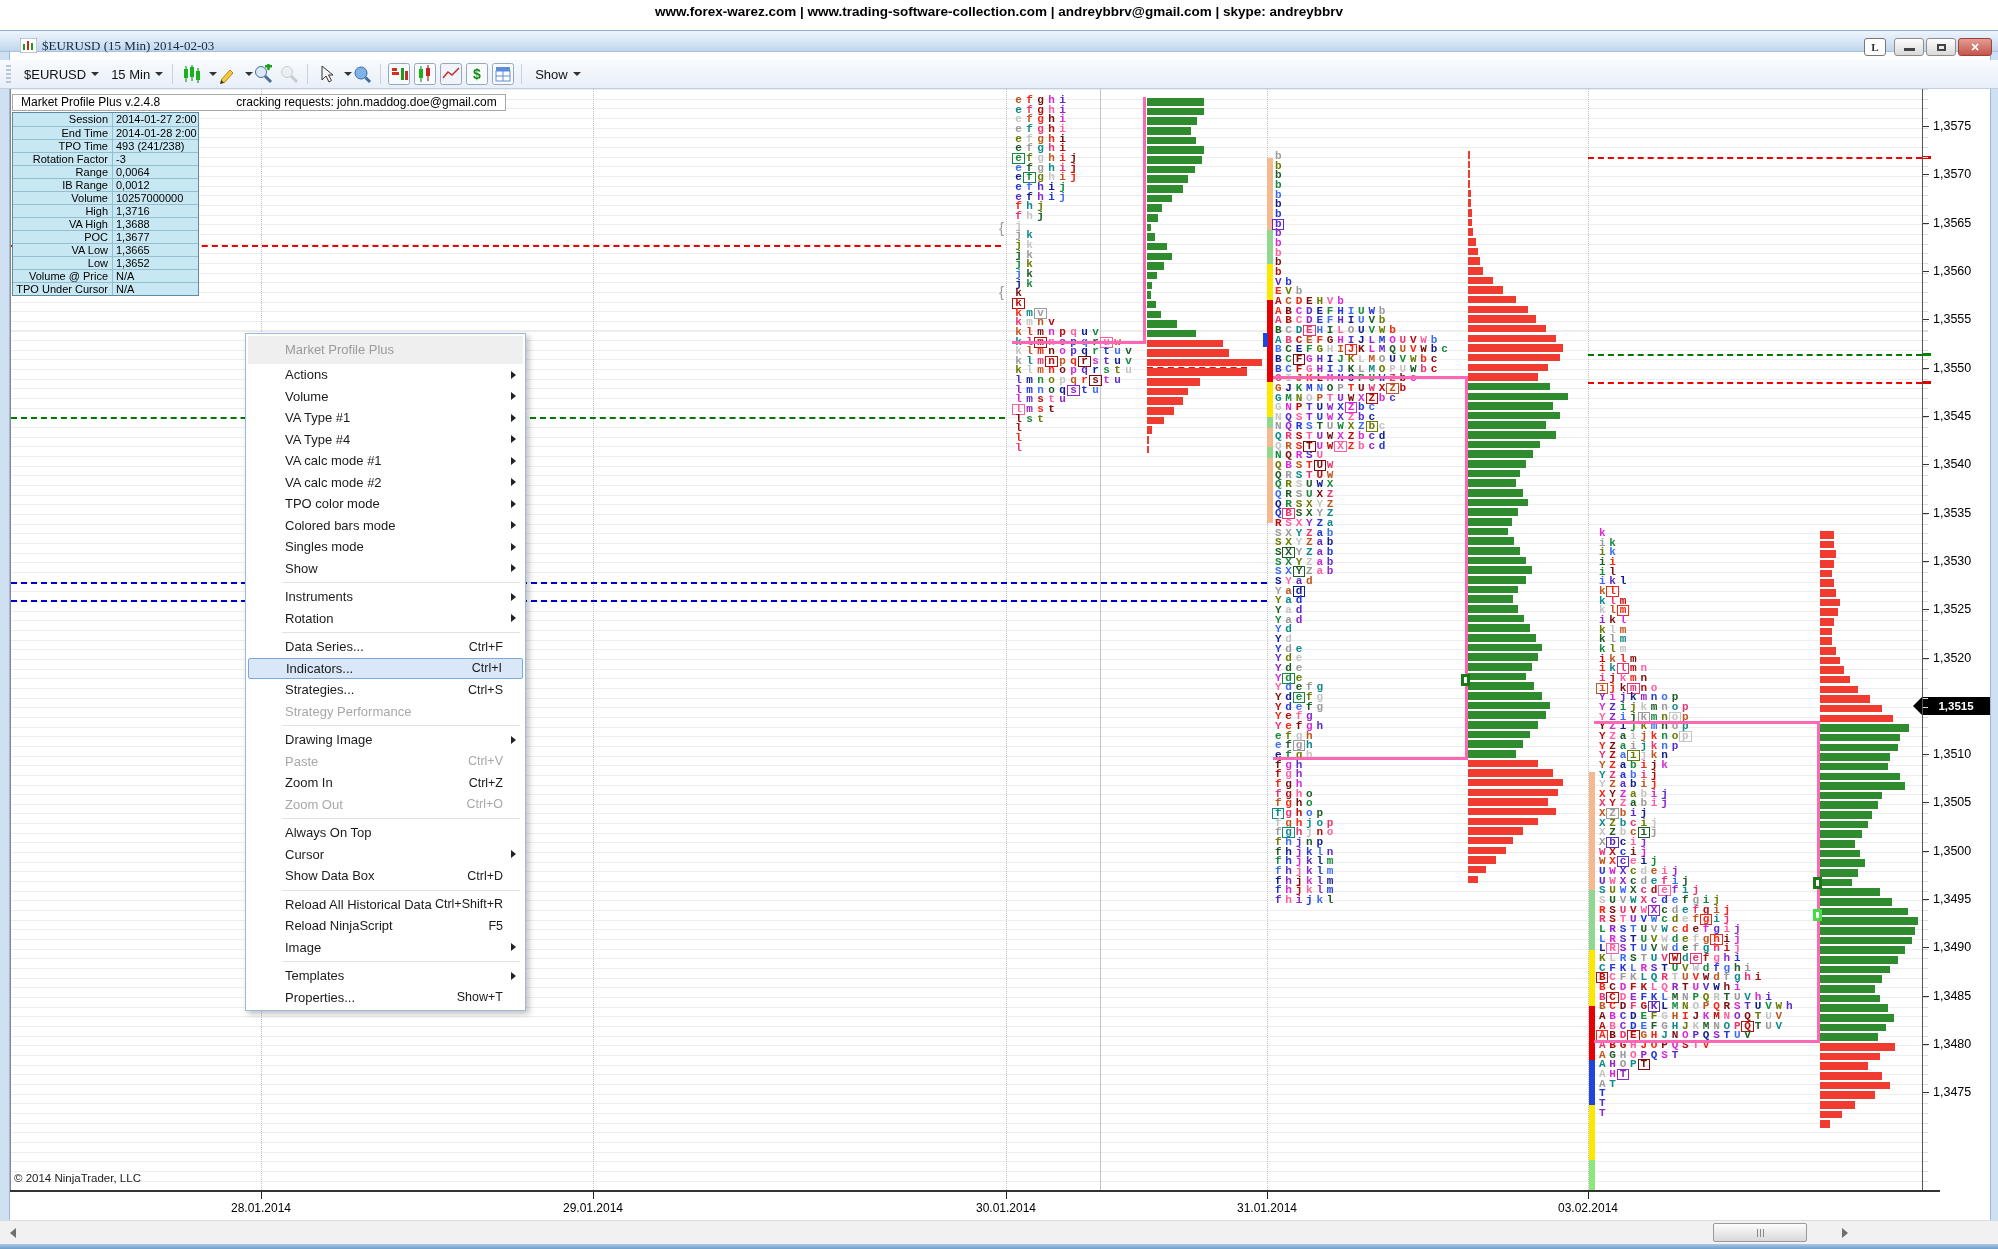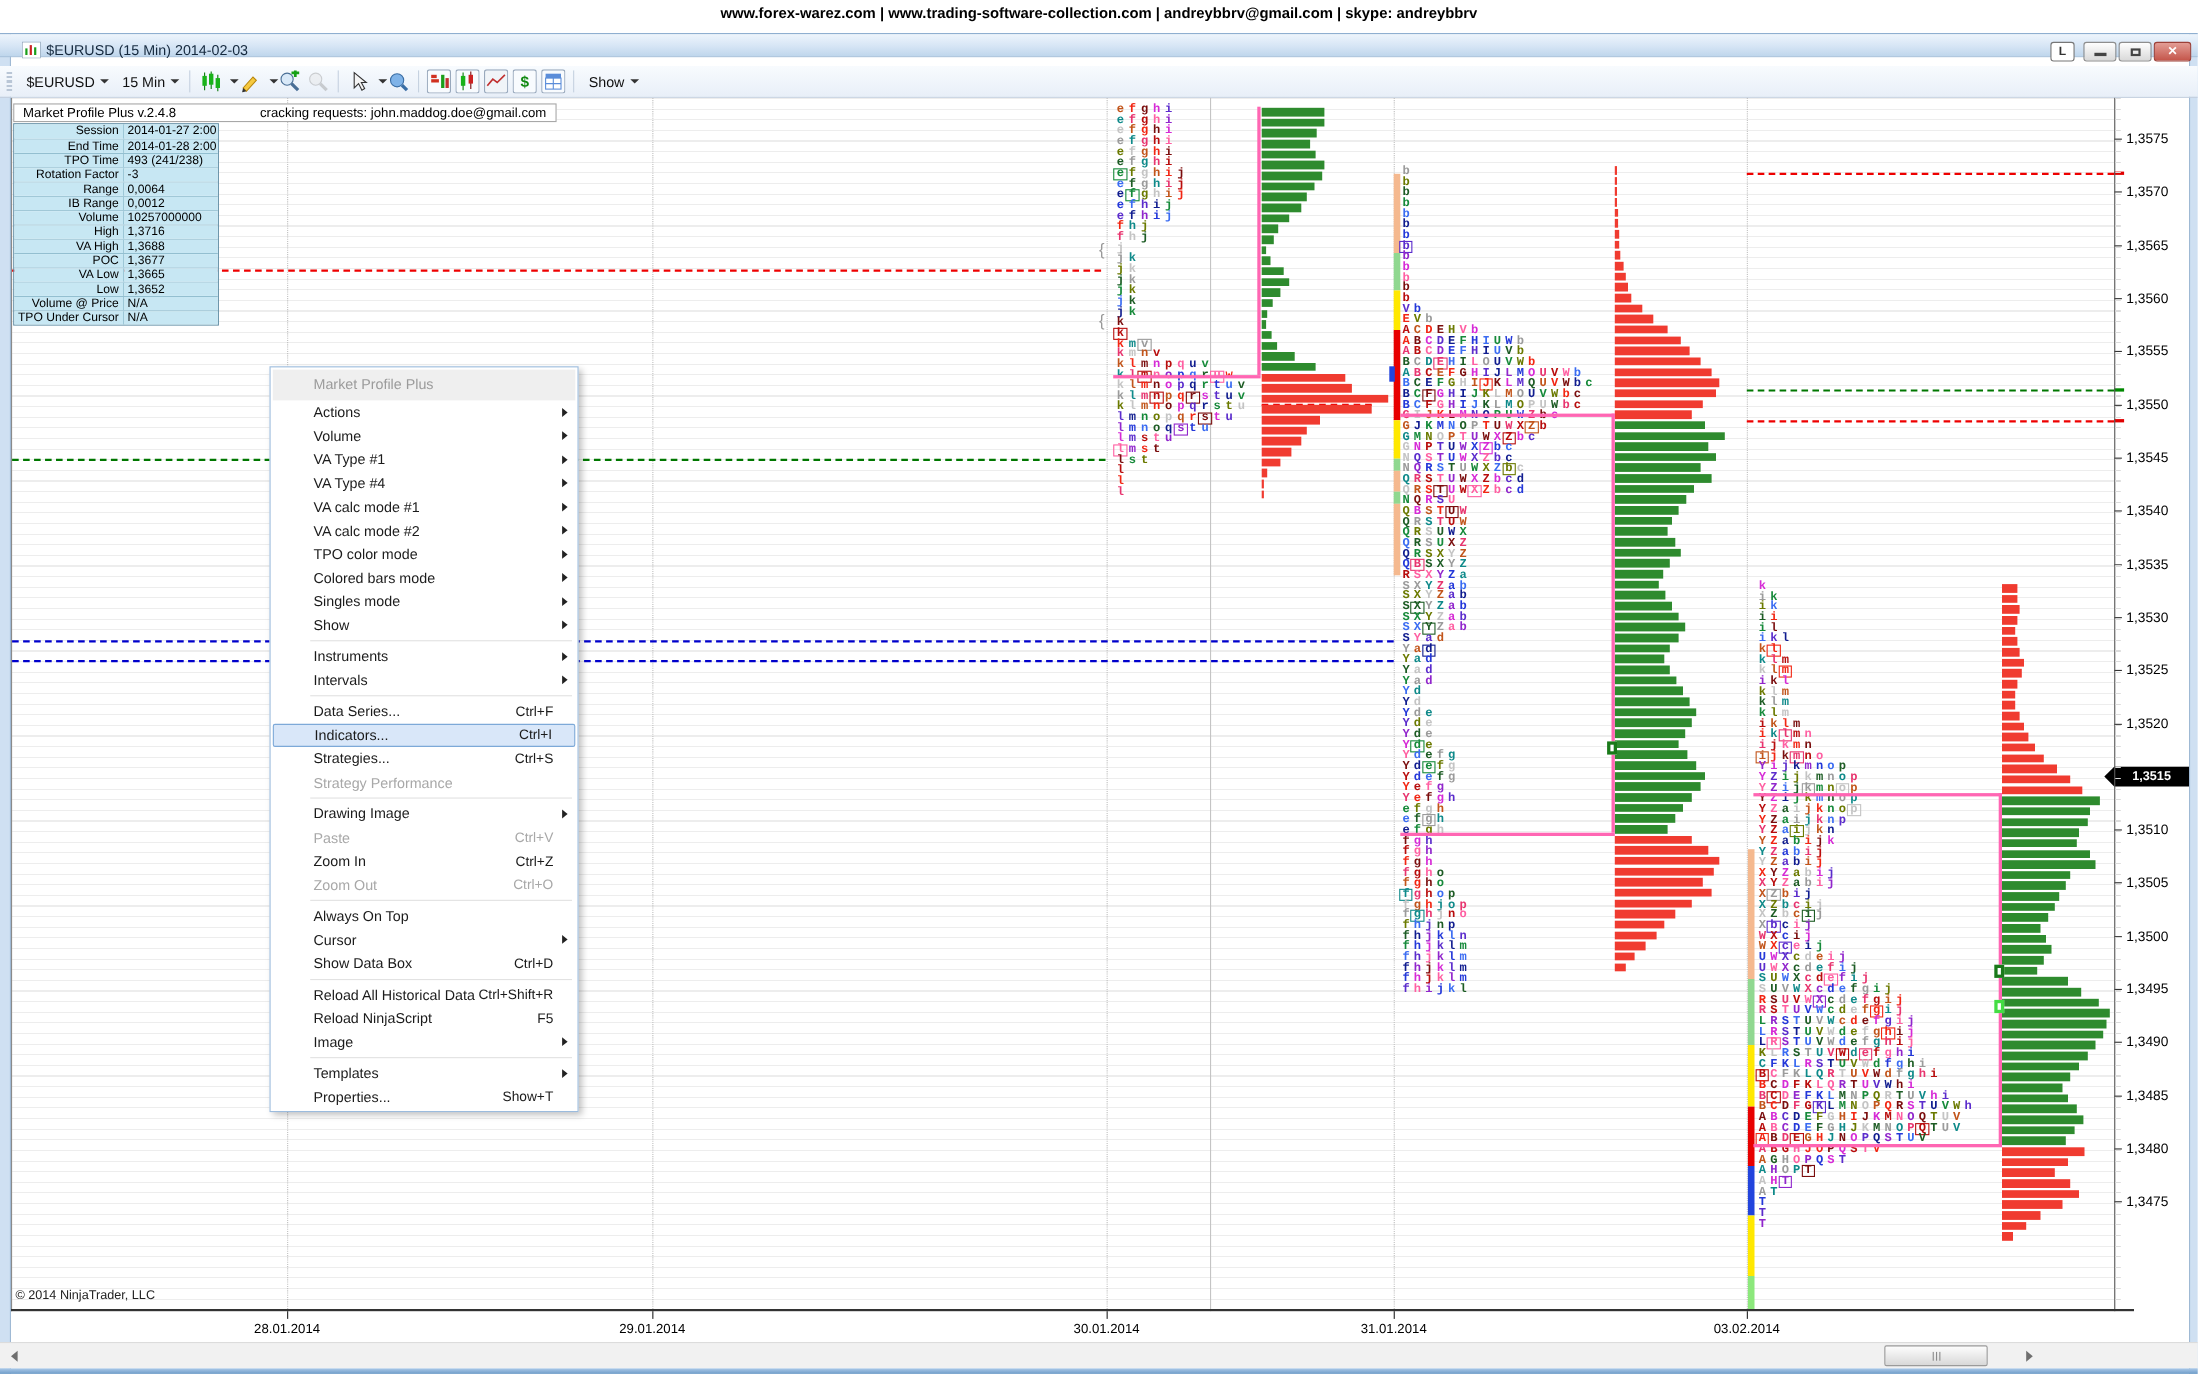--- a/index.html
+++ b/index.html
@@ -6,21 +6,21 @@
   html,body{width:1998px;height:1249px;overflow:hidden;}
   body{position:relative;font-family:"Liberation Sans",sans-serif;background:#fff;}
 
   #banner{position:absolute;top:0;left:0;right:0;height:30px;background:#fff;text-align:center;
     font-weight:bold;font-size:13.5px;line-height:24px;color:#000;}
 
   
   #win-left{position:absolute;left:0;top:30px;width:10px;bottom:0;background:#cfe0f2;border-right:1px solid #9fb9d4;}
   #win-right{position:absolute;right:0;top:30px;width:8px;bottom:0;background:#cfe0f2;border-left:1px solid #9fb9d4;}
   #titlebar{position:absolute;top:30px;left:0;right:0;height:22px;
-    background:linear-gradient(#eef5fc,#d6e5f5 55%,#bfd6ec);border-top:1px solid #8fafd0;border-bottom:1px solid #a9c2dc;}
+    background:linear-gradient(#eef5fc,#d6e5f5 55%,#bfd6ec);border-top:1px solid #8fafd0;border-bottom:1px solid #a9c2dc;font-family:Liberation Serif, serif;}
   #title-text{position:absolute;left:42px;top:7px;font-size:13px;color:#15293e;}
   #title-icon{position:absolute;left:20px;top:7px;}
   .winbtn{position:absolute;top:7px;height:18px;border:1px solid #8e8e8e;border-radius:3px;
     background:linear-gradient(#fefefe,#d9d9d9);font-size:11px;text-align:center;color:#333;}
   #btn-link{left:1864px;width:22px;font-weight:bold;line-height:16px;background:#fff;border-color:#777;}
   #btn-min{left:1894px;width:30px;}
   #btn-max{left:1926px;width:30px;}
   #btn-close{left:1958px;width:34px;background:linear-gradient(#e39d95,#c4554a);border-color:#9c4038;color:#fff;font-weight:bold;}
   .glyph-bar{position:absolute;left:9px;bottom:4px;width:11px;height:3px;background:#444;}
   .glyph-box{position:absolute;left:10px;top:5px;width:9px;height:7px;border:2px solid #444;}
@@ -787,21 +787,21 @@
     <div class="menu-item">
       <span class="mi-label">Show</span>
       <span class="mi-arrow"></span>
     </div>
     <div class="menu-sep"></div>
     <div class="menu-item">
       <span class="mi-label">Instruments</span>
       <span class="mi-arrow"></span>
     </div>
     <div class="menu-item">
-      <span class="mi-label">Intervals</span>
+      <span class="mi-label">Rotation</span>
       <span class="mi-arrow"></span>
     </div>
     <div class="menu-sep"></div>
     <div class="menu-item">
       <span class="mi-label">Data Series...</span>
       <span class="mi-shortcut">Ctrl+F</span>
     </div>
     <div class="menu-item highlighted">
       <span class="mi-label">Indicators...</span>
       <span class="mi-shortcut">Ctrl+I</span>

